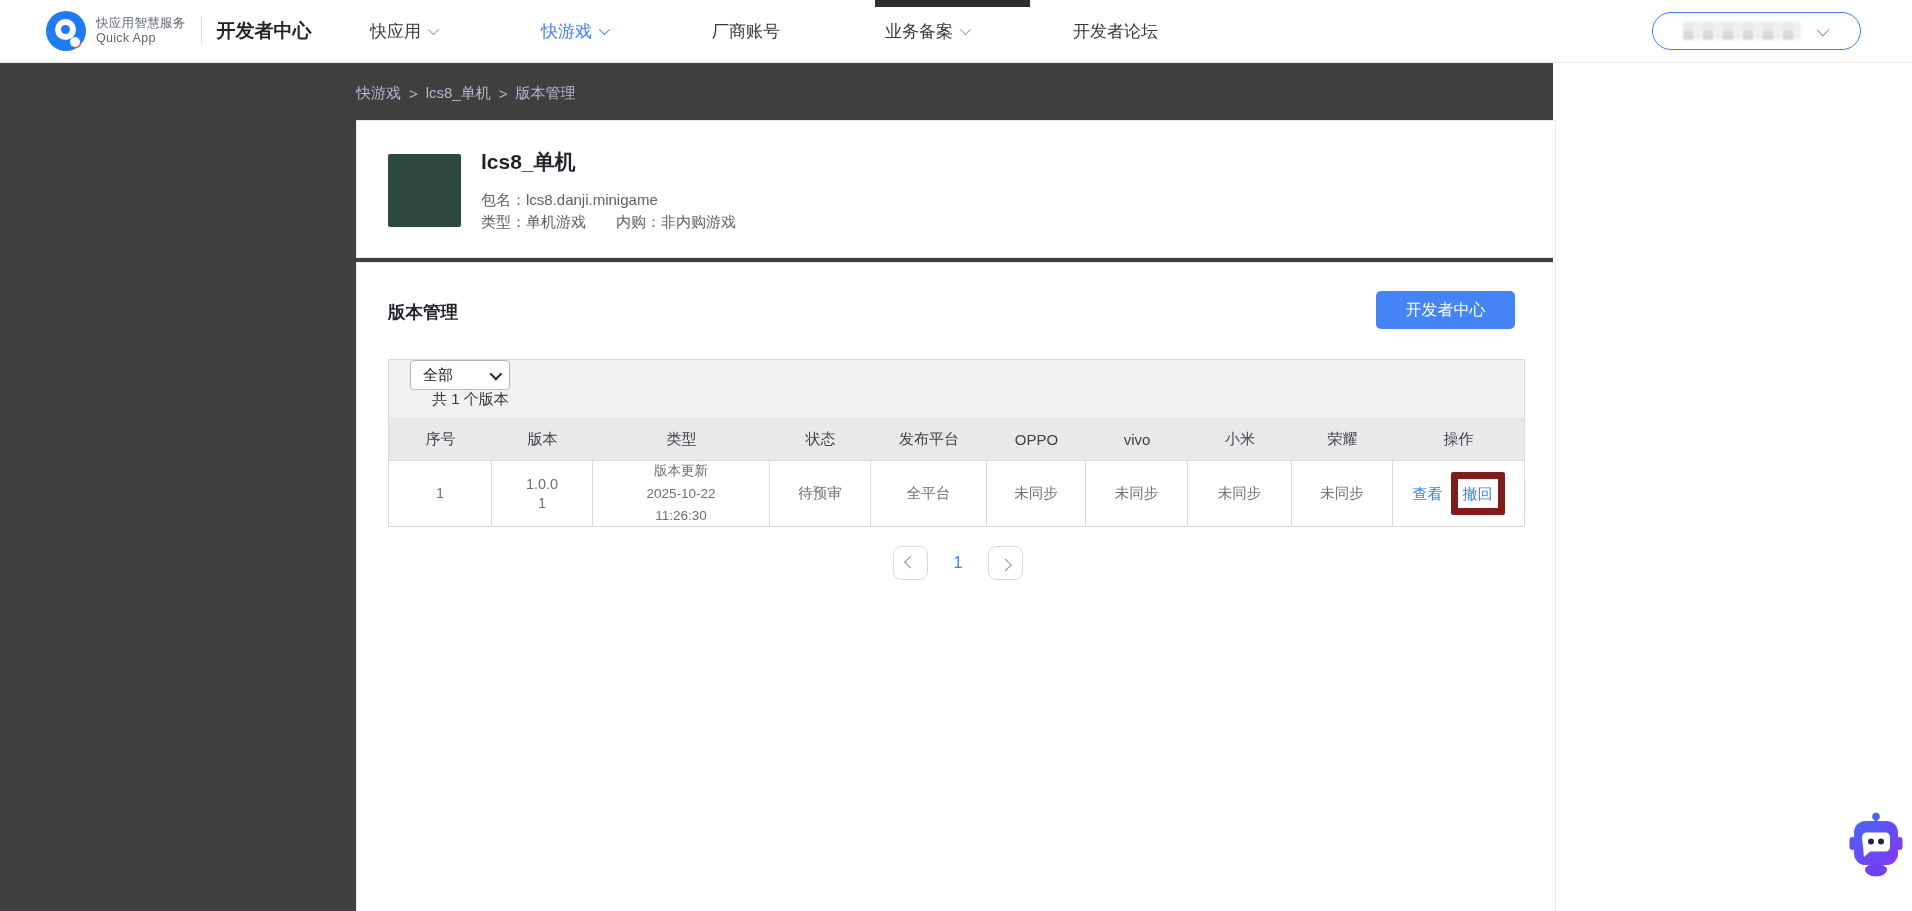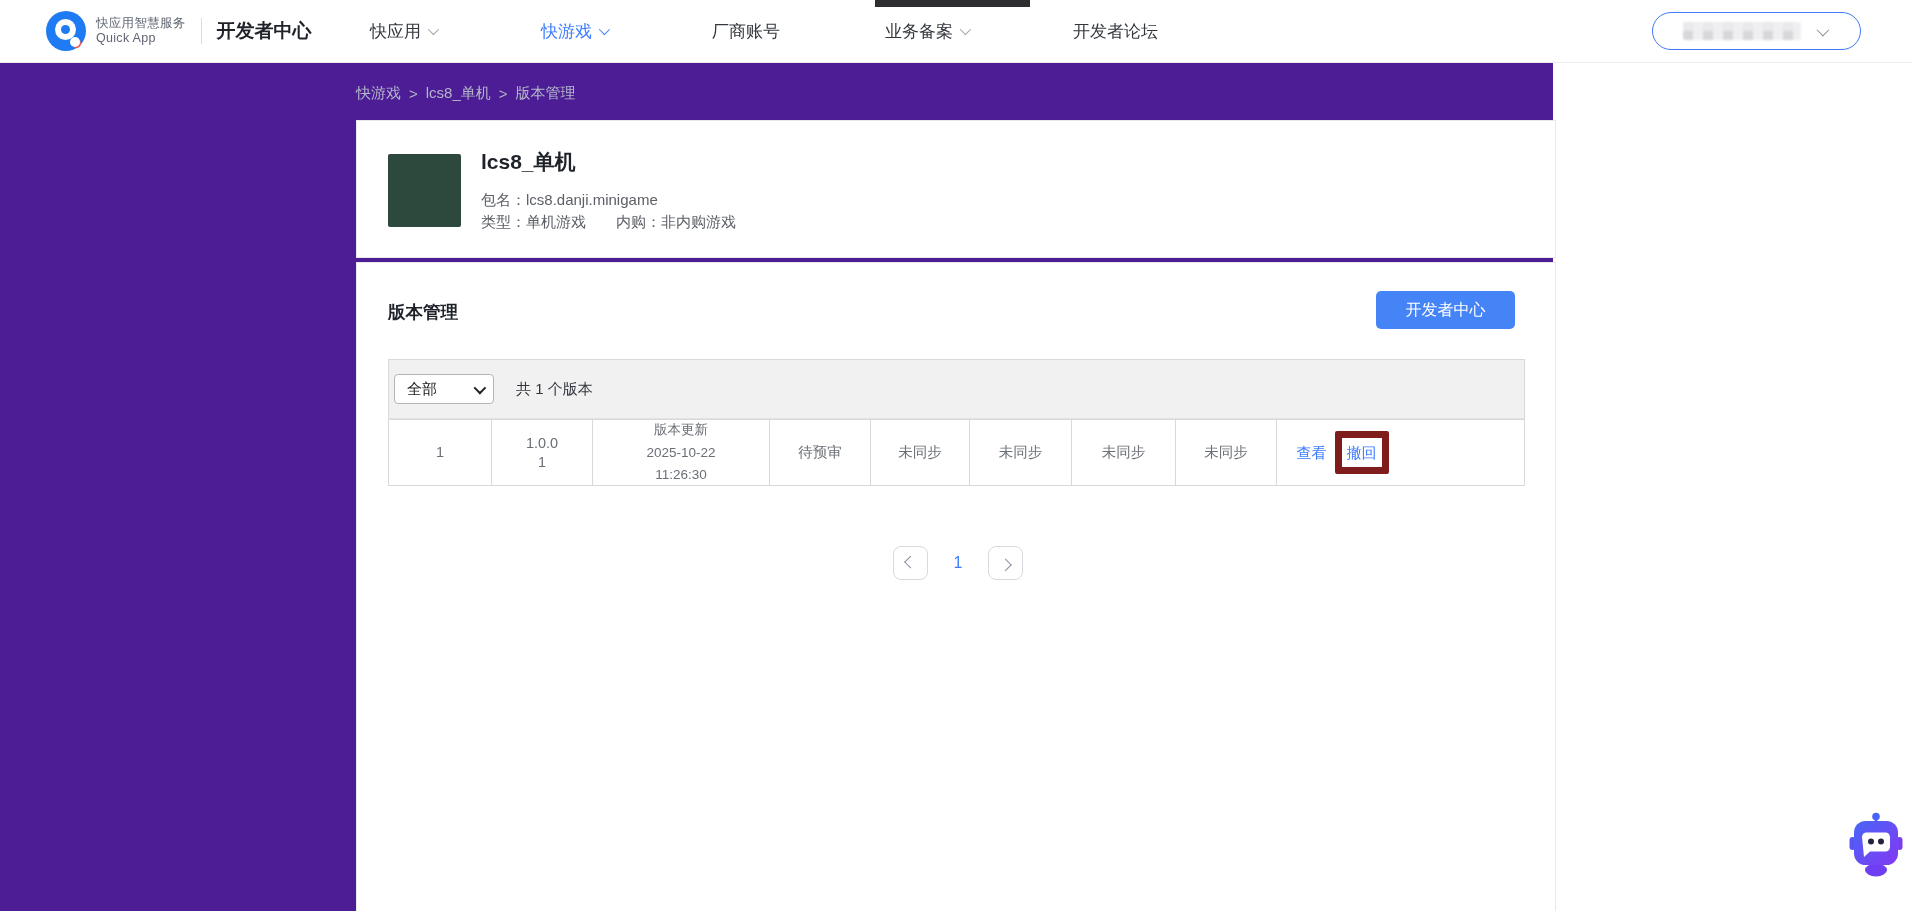--- a/index.html
+++ b/index.html
@@ -1,18 +1,18 @@
 <!DOCTYPE html>
 <html><head>
 <meta charset="utf-8">
 <style>
   html,body{margin:0;padding:0;width:1912px;height:911px;overflow:hidden;
     background:#fff;font-family:"Liberation Sans","DejaVu Sans",sans-serif;
     -webkit-font-smoothing:antialiased;}
-  .page{position:relative;width:1553px;height:911px;background:#4c1d95;}
+  .page{position:relative;width:1553px;height:911px;background:#404040;}
 
   
   .topbar{position:absolute;left:0;top:0;width:1912px;height:62px;background:#fff;
     border-bottom:1px solid #ececec;z-index:5;}
   .black-bar{position:absolute;left:875px;top:0;width:155px;height:7px;background:#2e2e30;}
   .logo-group{position:absolute;left:46px;top:0;height:62px;display:flex;align-items:center;}
   .logo-mark{position:relative;width:40px;height:40px;border-radius:50%;
     background:#1f7bf4;margin-right:10px;flex:0 0 auto;}
   .logo-mark::before{content:"";position:absolute;left:9px;top:8px;width:21px;height:21px;
     border-radius:50%;background:#fff;}
@@ -63,22 +63,22 @@
 
   .main-card{left:356px;top:262px;width:1200px;height:660px;}
   .section-title{position:absolute;left:31px;top:37px;font-size:17.5px;font-weight:bold;color:#1f2329;}
   .publish-btn{position:absolute;left:1019px;top:28px;width:139px;height:38px;background:#4584f7;
     border:none;border-radius:5px;color:#fff;font-size:16px;display:flex;align-items:center;
     justify-content:center;cursor:pointer;font-family:inherit;}
 
   
   .table-box{position:absolute;left:31px;top:96px;width:1137px;box-sizing:border-box;
     border:1px solid #d9d9d9;}
-  .filter-bar{height:59px;background:#f1f1f2;display:flex;align-items:center;padding-left:5px;
-    border-bottom:1px solid #e3e3e4;box-sizing:border-box;}
+  .filter-bar{height:59px;background:#f1f1f2;display:flex;align-items:flex-start;padding-left:21px;
+    border-bottom:1px solid #e3e3e4;box-sizing:border-box;flex-direction:column;}
   .select-box{width:100px;height:30px;background:#fff;border:1px solid #b5b5b8;border-radius:4px;
     box-sizing:border-box;display:flex;align-items:center;padding:0 10px 0 12px;cursor:pointer;
     font-size:15px;color:#1c1c1e;justify-content:space-between;}
   .select-chev{width:7px;height:7px;border-right:2px solid #222;border-bottom:2px solid #222;
     transform:rotate(45deg) translateY(-2px);}
   .filter-summary{margin-left:22px;font-size:15px;color:#33373d;}
 
   .thead{height:41px;background:#e9e9ea;display:flex;align-items:center;}
   .thead .cell{font-size:15px;color:#3f434a;}
   .trow{height:65px;background:#fff;border-top:1px solid #d9d9d9;display:flex;align-items:stretch;}
@@ -181,33 +181,46 @@
 
     <div class="table-box">
       <div class="filter-bar">
         <div class="select-box">
           <span>全部</span>
           <span class="select-chev"></span>
         </div>
         <div class="filter-summary">共 1 个版本</div>
       </div>
 
+      <div class="thead">
+        <div class="cell c0">序号</div>
+        <div class="cell c1">版本</div>
+        <div class="cell c2">类型</div>
+        <div class="cell c3">状态</div>
+        <div class="cell c4">发布平台</div>
+        <div class="cell c5">OPPO</div>
+        <div class="cell c6">vivo</div>
+        <div class="cell c7">小米</div>
+        <div class="cell c8">荣耀</div>
+        <div class="cell c9" style="flex-direction:column">操作</div>
+      </div>
 
       <div class="trow">
         <div class="cell c0">1</div>
         <div class="cell c1">
           <span>1.0.0</span>
           <span>1</span>
         </div>
         <div class="cell c2">
           <span>版本更新</span>
           <span>2025-10-22</span>
           <span>11:26:30</span>
         </div>
         <div class="cell c3">待预审</div>
+        <div class="cell c4">全平台</div>
         <div class="cell c5">未同步</div>
         <div class="cell c6">未同步</div>
         <div class="cell c7">未同步</div>
         <div class="cell c8">未同步</div>
         <div class="cell c9">
           <span class="link">查看</span>
           <span class="withdraw-box">
             <span class="link">撤回</span>
           </span>
         </div>

